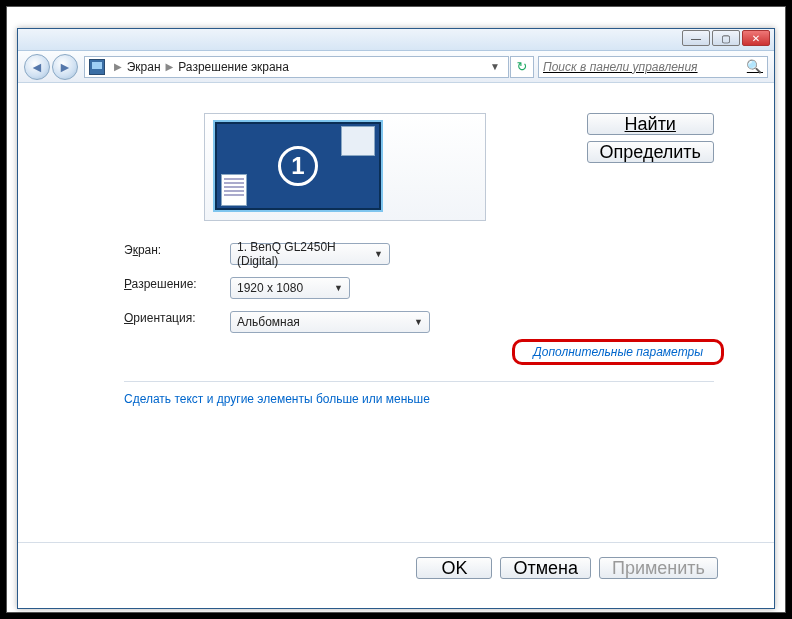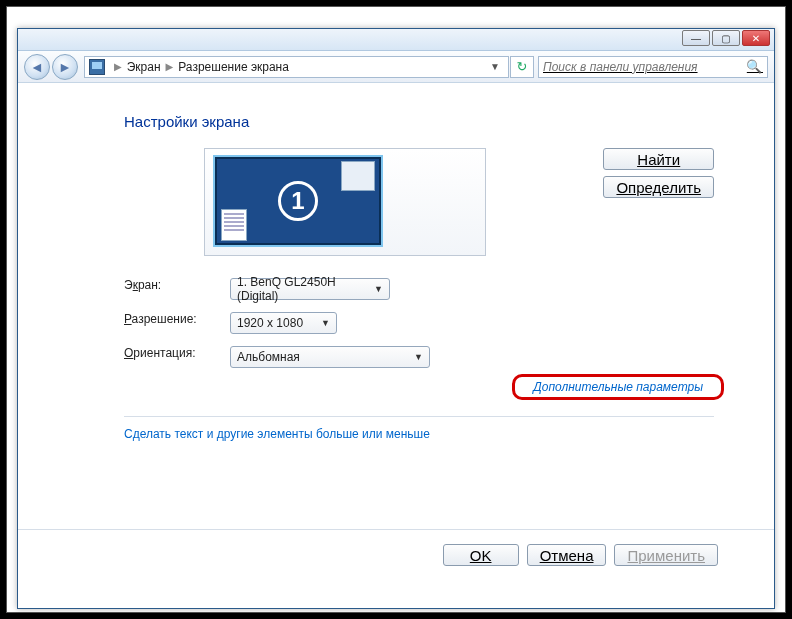--- a/index.html
+++ b/index.html
@@ -27,38 +27,38 @@
   .content { padding: 30px 60px 0 106px; font-size: 12px; color: #222; }
   .heading { color: #003399; font-size: 15px; font-weight: 400; margin-bottom: 18px; }
   .preview-row { display:flex; align-items:flex-start; }
   .monitor-box { width: 282px; height: 108px; border: 1px solid #bfc9d6; background: linear-gradient(#fff,#f2f5f9); padding: 6px 8px; position: relative; margin-left: 80px; }
   .monitor { position: relative; width: 170px; height: 92px; background: #1c4b8a; border: 2px solid #7fc5ee; box-shadow: 0 0 0 2px #0a2e55 inset; }
   .mon-num { position:absolute; left:50%; top:50%; transform:translate(-50%,-50%); width:40px; height:40px; border:3px solid #fff; border-radius:50%; display:flex; align-items:center; justify-content:center; color:#fff; font-size:24px; font-weight:bold; }
   .mon-win1 { position:absolute; right:6px; top:4px; width:34px; height:30px; background:#e8eff7; border:1px solid #8aa8c4; }
   .mon-win2 { position:absolute; left:6px; bottom:4px; width:26px; height:32px; background:#fff; border:1px solid #8aa8c4; }
   .mon-win2::before { content:""; position:absolute; left:2px; top:3px; right:2px; height:2px; background:#aac; box-shadow: 0 4px #aac, 0 8px #aac, 0 12px #aac, 0 16px #aac; }
   .side-btns { margin-left:auto; display:flex; flex-direction:column; gap:6px; }
-  .btn { min-width: 96px; height: 22px; background: linear-gradient(#fdfdfd,#e7ecf2); border: 1px solid #8a9bae; border-radius: 3px; font-size: 15px; cursor: pointer; padding: 0 12px; text-decoration: underline; }
+  .btn { min-width: 96px; height: 22px; background: linear-gradient(#fdfdfd,#e7ecf2); border: 1px solid #8a9bae; border-radius: 3px; font-size: 18px; cursor: pointer; padding: 0 12px; }
   .btn.disabled { color:#9a9a9a; cursor:default; }
 
   .form { margin-top: 22px; }
   .frow { display: flex; align-items: flex-start; margin-bottom: 12px; }
   .flabel { width: 106px; font-size: 12px; }
   .flabel .u { text-decoration: underline; }
   .combo { height: 22px; background: linear-gradient(#fdfdfd,#eef1f5); border:1px solid #95a7bc; border-radius:3px; display:flex; align-items:center; padding:0 6px; font-size:12px; cursor:pointer; }
   .combo .arr { margin-left:auto; font-size:9px; color:#333; padding-left:8px; }
 
   .adv-row { display:flex; justify-content:flex-end; margin: 6px 0 10px; position: relative; font-style: italic; }
   .adv-link { color: #0066cc; font-size: 12px; cursor: pointer; padding: 6px 10px; }
   .highlight { border: 3px solid #d40000; border-radius: 10px; padding: 3px 8px; position: absolute; right: -10px; top: -6px; }
 
   .divider { border-top: 1px solid #d6dee8; margin: 6px 0 10px; }
   .link { color: #0066cc; font-size: 12px; cursor: pointer; display:block; margin-bottom: 10px; }
 
-  .footer { position:absolute; left:0; right:0; bottom:0; padding:14px 56px 42px; display:flex; justify-content:flex-end; gap:8px; border-top: 1px solid #d6dee8; background:#fff; }
+  .footer { position:absolute; left:0; right:0; bottom:0; padding:14px 56px 29px; display:flex; justify-content:flex-end; gap:8px; border-top: 1px solid #d6dee8; background:#fff; }
 </style>
 </head>
 <body>
 
 <div class="outer-frame">
   <div class="window">
     <div class="titlebar">
       <div class="winbtns">
         <div class="winbtn">—</div>
         <div class="winbtn">▢</div>
@@ -80,21 +80,20 @@
         <span class="drop">▼</span>
       </div>
       <div class="refresh">↻</div>
       <div class="search">
         <input placeholder="Поиск в панели управления" style="">
         <span class="sicon">🔍</span>
       </div>
     </div>
 
     <div class="content">
-      <div class="heading">Настройки экрана</div>
 
       <div class="preview-row">
         <div class="monitor-box">
           <div class="monitor">
             <div class="mon-win1"></div>
             <div class="mon-win2"></div>
             <div class="mon-num">1</div>
           </div>
         </div>
         <div class="side-btns">
@@ -106,21 +105,21 @@
       <div class="form">
         <div class="frow">
           <div class="flabel"><span>Э</span><span class="u">к</span><span>ран:</span></div>
           <div class="combo" style="width:160px">
             <span>1. BenQ GL2450H (Digital)</span>
             <span class="arr">▼</span>
           </div>
         </div>
         <div class="frow">
           <div class="flabel"><span class="u">Р</span><span>азрешение:</span></div>
-          <div class="combo" style="width:107px">
+          <div class="combo" style="width:120px">
             <span>1920 x 1080</span>
             <span class="arr">▼</span>
           </div>
         </div>
         <div class="frow">
           <div class="flabel"><span class="u">О</span><span>риентация:</span></div>
           <div class="combo" style="width:200px">
             <span>Альбомная</span>
             <span class="arr">▼</span>
           </div>

